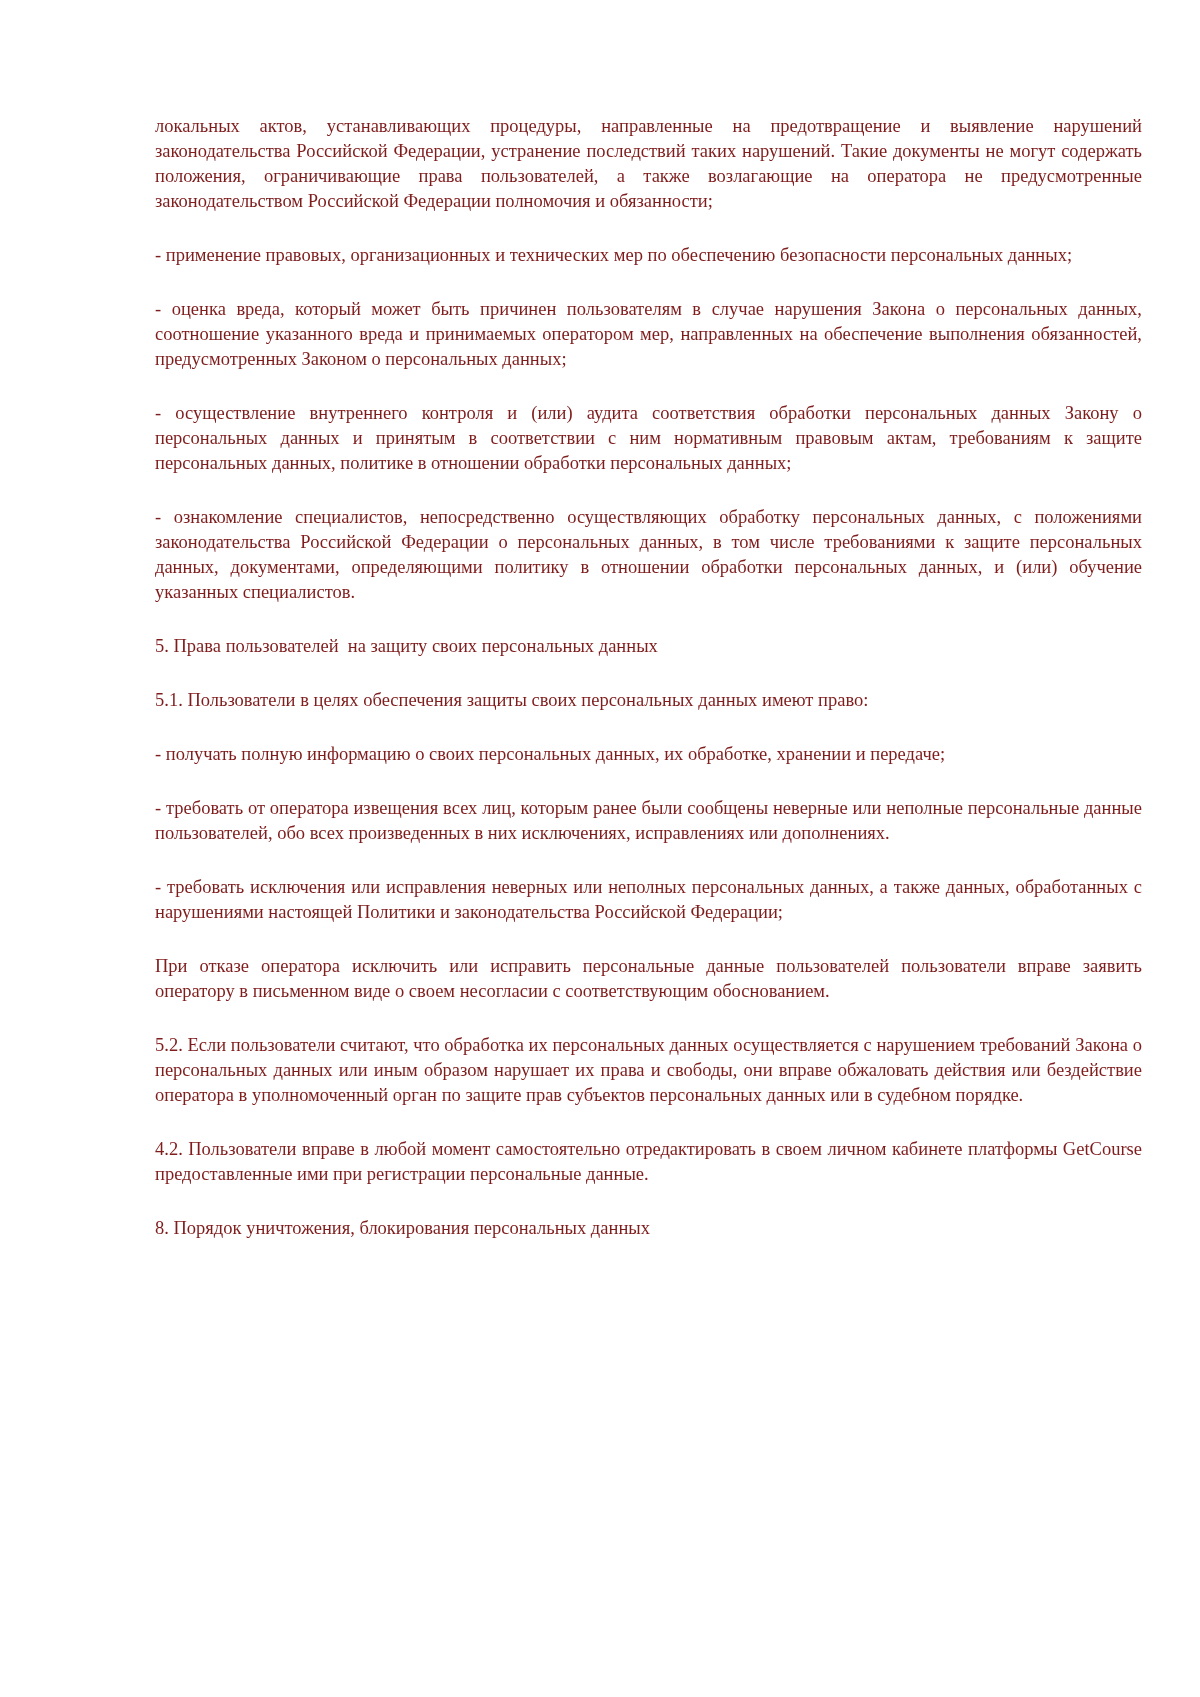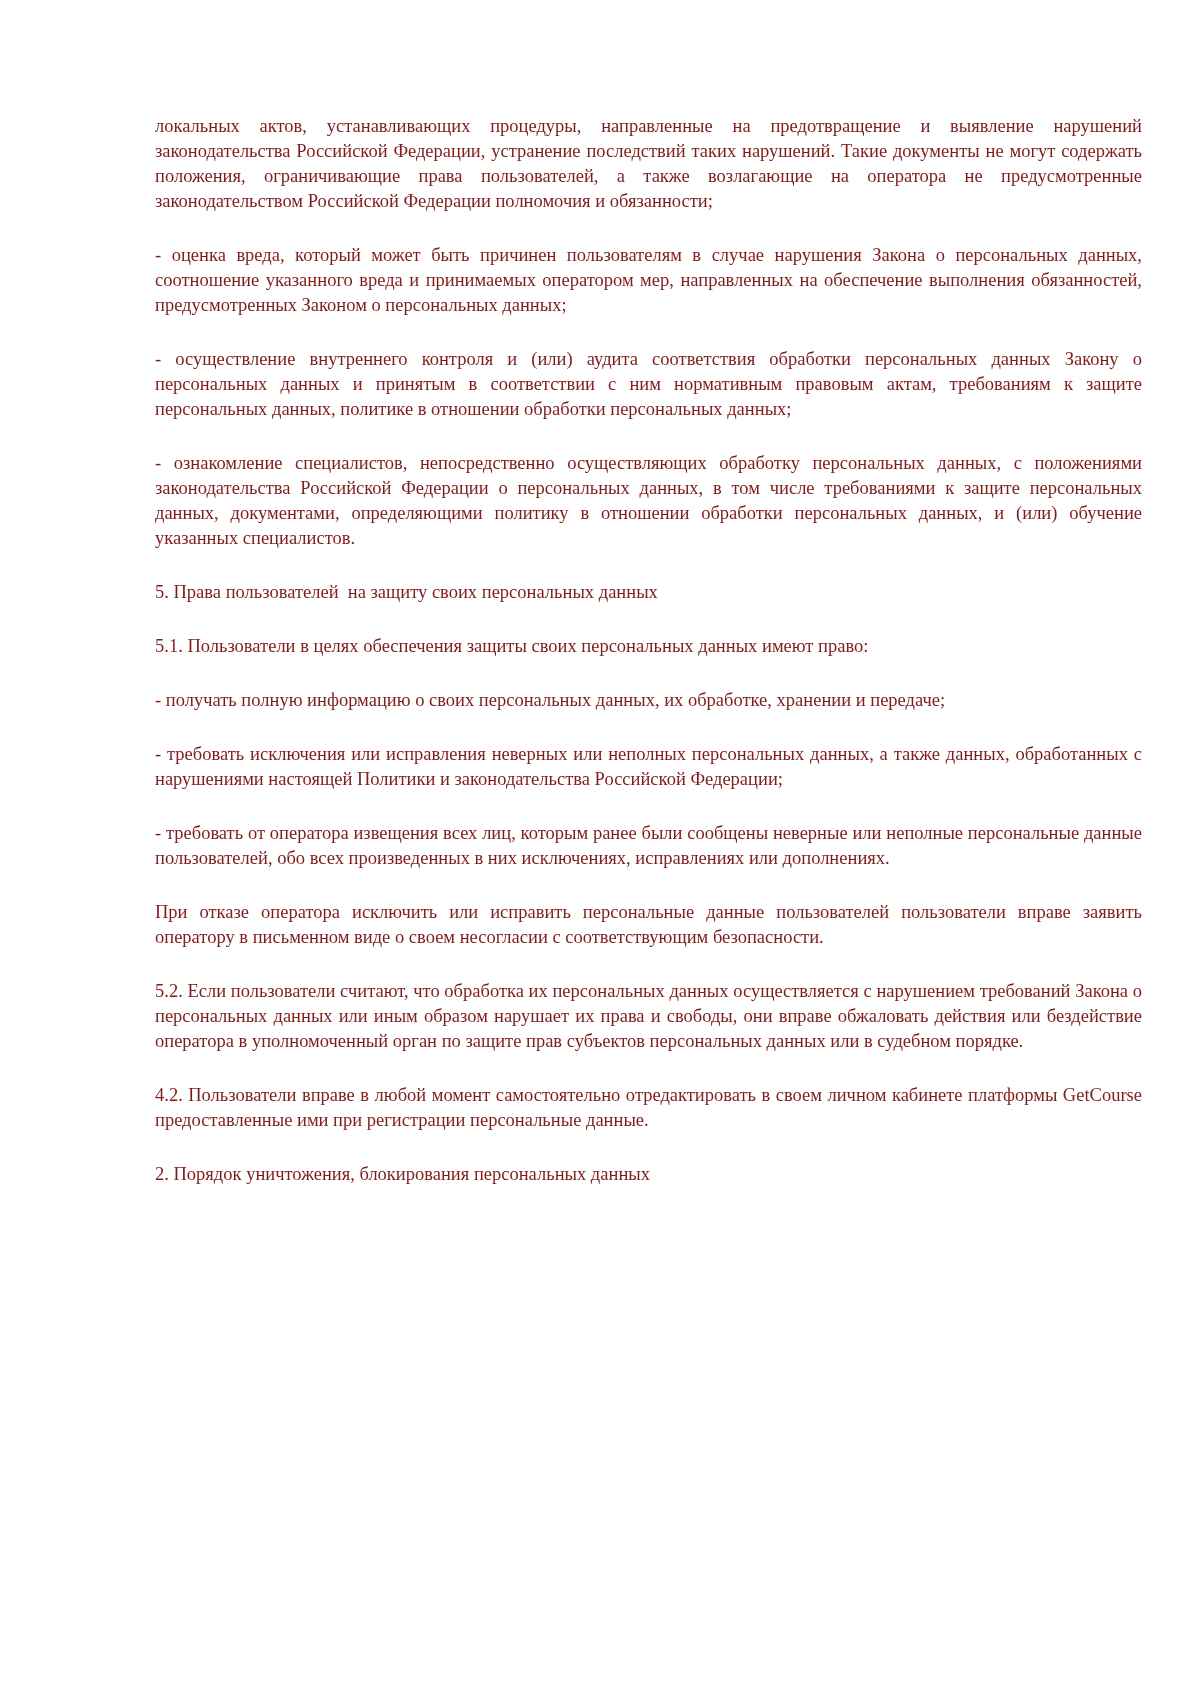--- a/index.html
+++ b/index.html
@@ -28,25 +28,26 @@
   }
   .para-heading {
     white-space: pre-wrap;
   }
 </style>
 </head>
 <body>
 
 <div class="page">
   <p class="para-body">локальных актов, устанавливающих процедуры, направленные на предотвращение и выявление нарушений законодательства Российской Федерации, устранение последствий таких нарушений. Такие документы не могут содержать положения, ограничивающие права пользователей, а также возлагающие на оператора не предусмотренные законодательством Российской Федерации полномочия и обязанности;</p>
+  <p class="para-body">- применение правовых, организационных и технических мер по обеспечению безопасности персональных данных;</p>
   <p class="para-body">- оценка вреда, который может быть причинен пользователям в случае нарушения Закона о персональных данных, соотношение указанного вреда и принимаемых оператором мер, направленных на обеспечение выполнения обязанностей, предусмотренных Законом о персональных данных;</p>
   <p class="para-body">- осуществление внутреннего контроля и (или) аудита соответствия обработки персональных данных Закону о персональных данных и принятым в соответствии с ним нормативным правовым актам, требованиям к защите персональных данных, политике в отношении обработки персональных данных;</p>
   <p class="para-body">- ознакомление специалистов, непосредственно осуществляющих обработку персональных данных, с положениями законодательства Российской Федерации о персональных данных, в том числе требованиями к защите персональных данных, документами, определяющими политику в отношении обработки персональных данных, и (или) обучение указанных специалистов.</p>
   <p class="para-heading">5. Права пользователей  на защиту своих персональных данных</p>
   <p class="para-body">5.1. Пользователи в целях обеспечения защиты своих персональных данных имеют право:</p>
   <p class="para-body">- получать полную информацию о своих персональных данных, их обработке, хранении и передаче;</p>
+  <p class="para-body">- требовать от оператора извещения всех лиц, которым ранее были сообщены неверные или неполные персональные данные пользователей, обо всех произведенных в них исключениях, исправлениях или дополнениях.</p>
   <p class="para-body">- требовать исключения или исправления неверных или неполных персональных данных, а также данных, обработанных с нарушениями настоящей Политики и законодательства Российской Федерации;</p>
-  <p class="para-body">- требовать от оператора извещения всех лиц, которым ранее были сообщены неверные или неполные персональные данные пользователей, обо всех произведенных в них исключениях, исправлениях или дополнениях.</p>
-  <p class="para-body">При отказе оператора исключить или исправить персональные данные пользователей пользователи вправе заявить оператору в письменном виде о своем несогласии с соответствующим безопасности.</p>
+  <p class="para-body">При отказе оператора исключить или исправить персональные данные пользователей пользователи вправе заявить оператору в письменном виде о своем несогласии с соответствующим обоснованием.</p>
   <p class="para-body">5.2. Если пользователи считают, что обработка их персональных данных осуществляется с нарушением требований Закона о персональных данных или иным образом нарушает их права и свободы, они вправе обжаловать действия или бездействие оператора в уполномоченный орган по защите прав субъектов персональных данных или в судебном порядке.</p>
   <p class="para-body">4.2. Пользователи вправе в любой момент самостоятельно отредактировать в своем личном кабинете платформы GetCourse предоставленные ими при регистрации персональные данные.</p>
-  <p class="para-heading">2. Порядок уничтожения, блокирования персональных данных</p>
+  <p class="para-heading">8. Порядок уничтожения, блокирования персональных данных</p>
 </div>
 
 </body></html>

